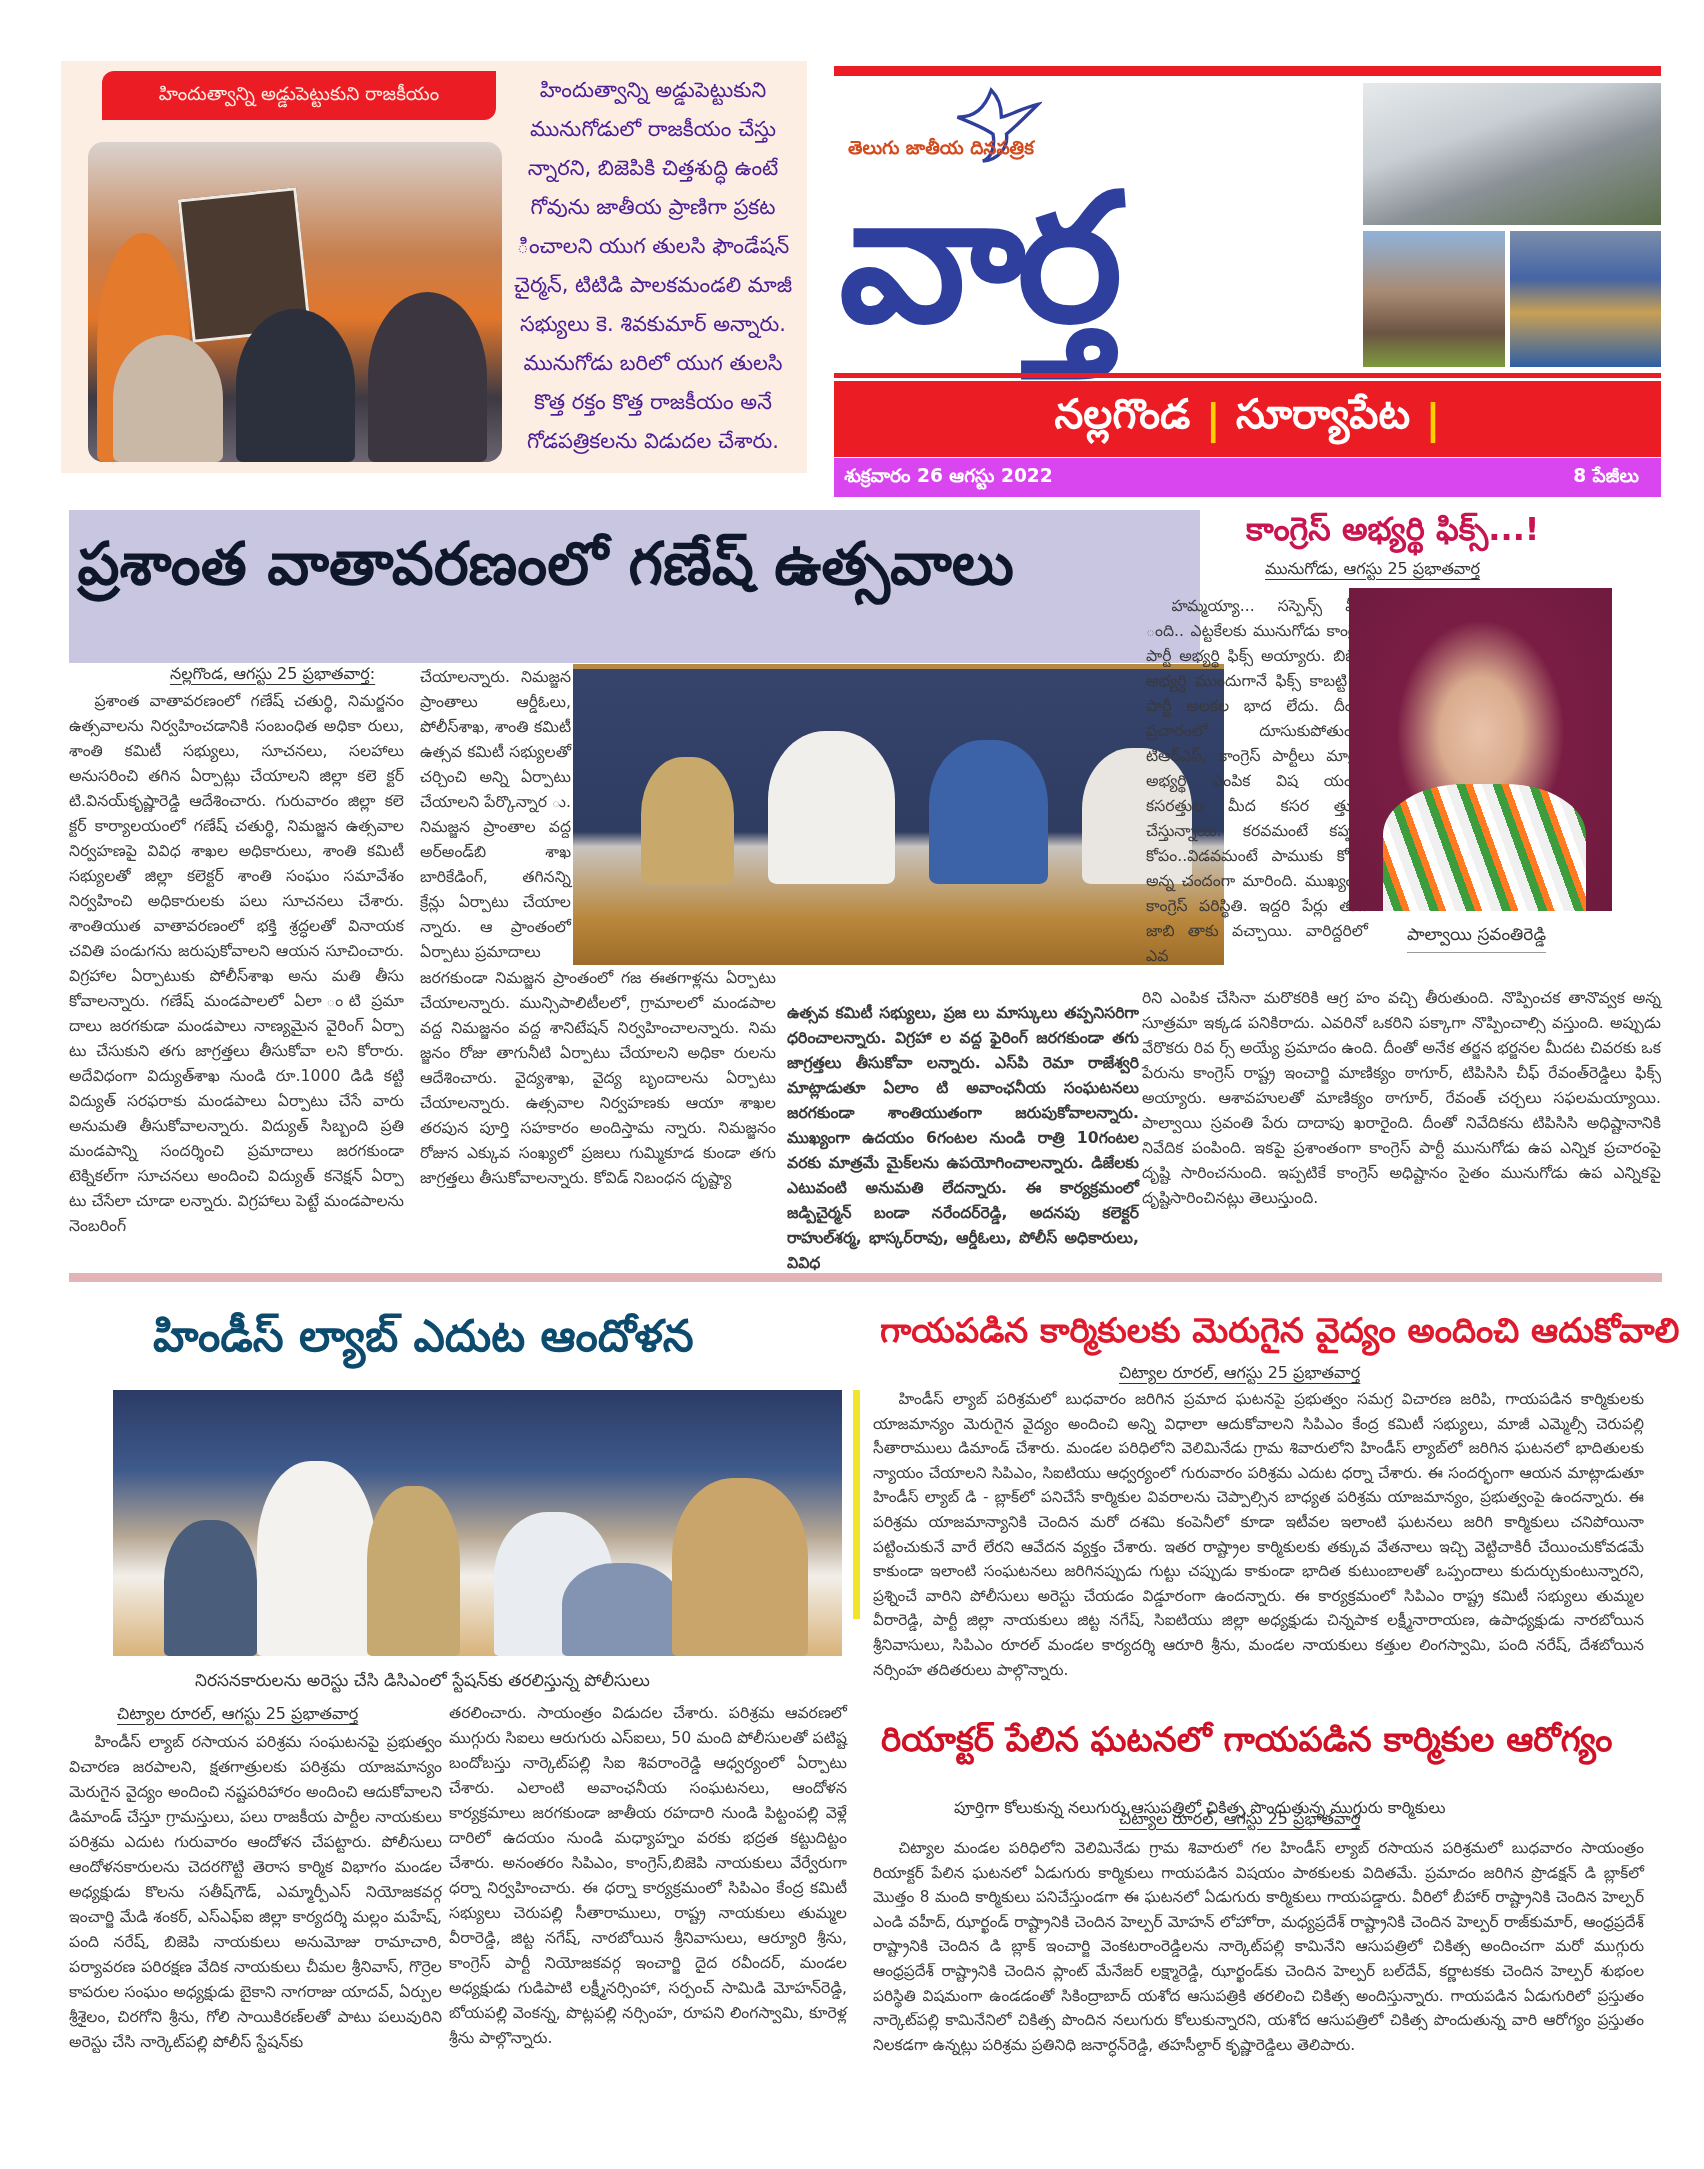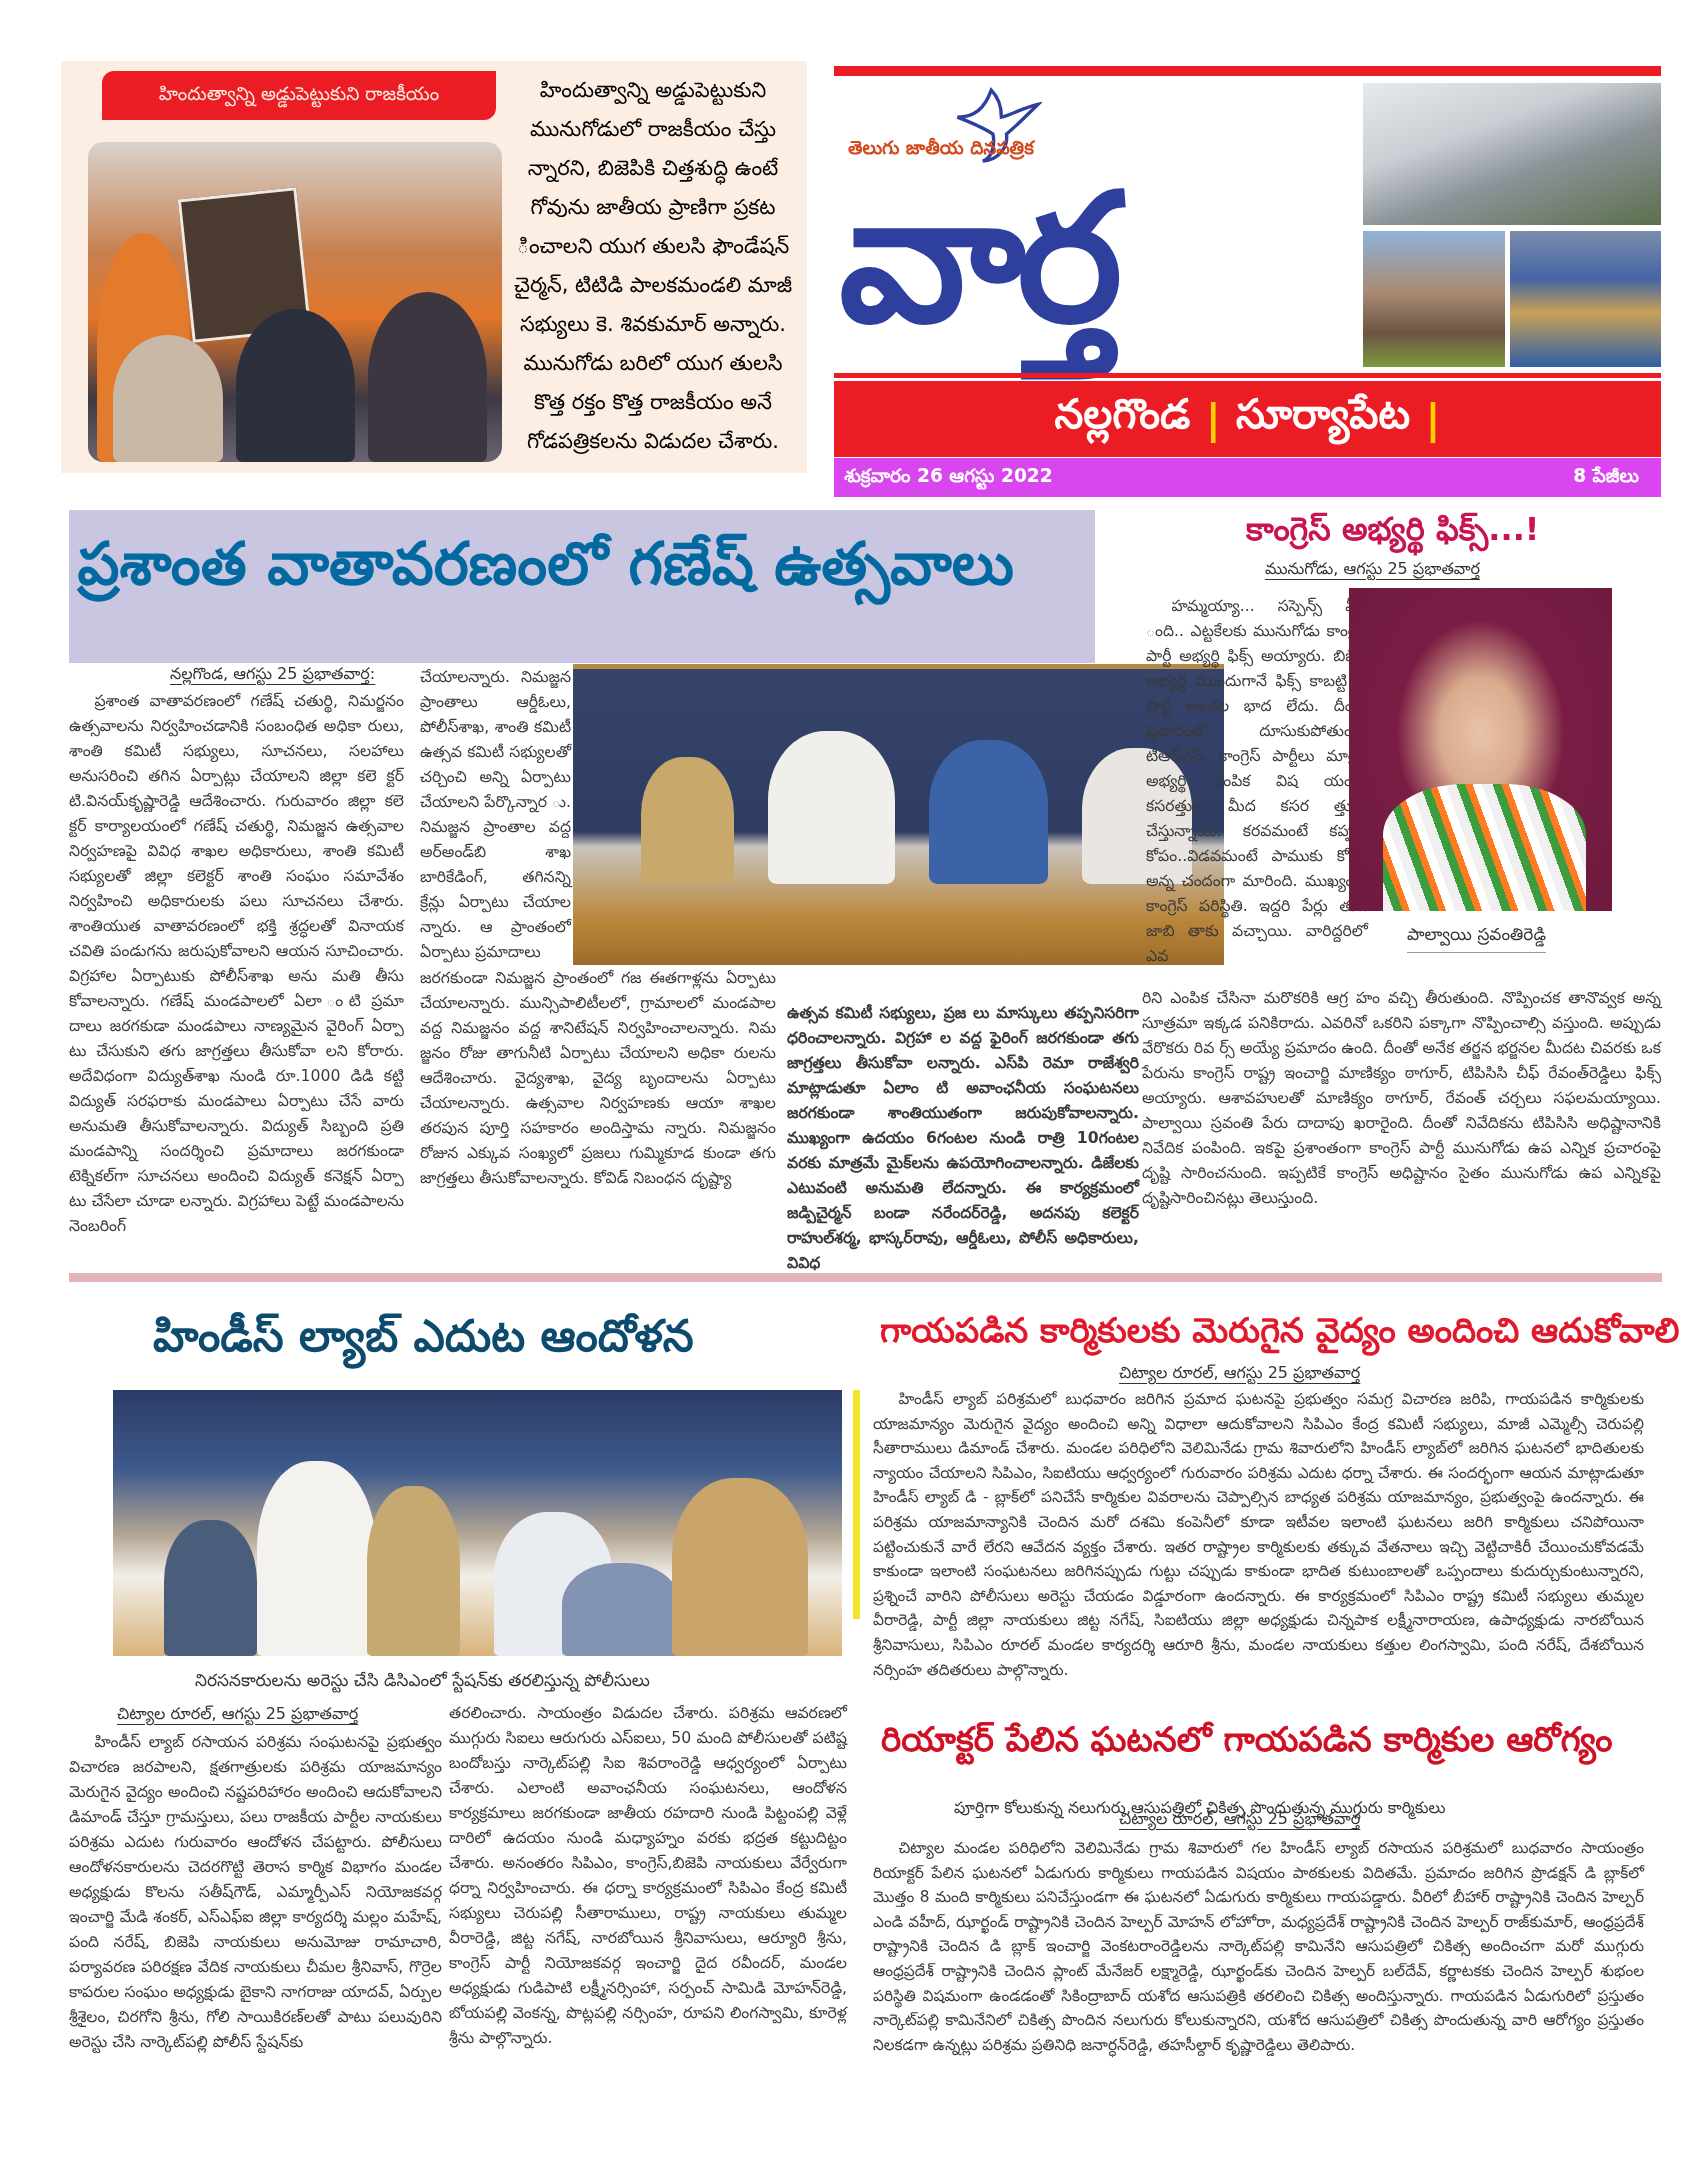--- a/index.html
+++ b/index.html
@@ -6,37 +6,37 @@
   html, body { width: 1704px; height: 2170px; background: #ffffff; }
   body { position: relative; font-family: "DejaVu Sans", sans-serif; color: #2a2a2a; overflow: hidden; }
   .abs { position: absolute; }
 
   
   #hindutva-box { left: 61px; top: 61px; width: 746px; height: 412px; background: #fdeee4; }
   #hindutva-banner { left: 102px; top: 71px; width: 394px; height: 49px; background: #ec1c24; border-radius: 12px 0 12px 0; color: #fdeee4; font-size: 18.6px; display:flex; align-items:center; justify-content:center; }
   #hindutva-photo { left: 88px; top: 142px; width: 414px; height: 320px; background: linear-gradient(180deg,#d9d3cf 0%,#c77f4e 35%,#e2762a 55%,#3d3a44 80%,#6a6570 100%); border-radius: 15.3px; overflow:hidden; }
   #hindutva-photo .poster { position:absolute; left:97px; top:51px; width:119px; height:144px; background:#4a3a30; border:3.4px solid #efe9e2; transform: rotate(-6deg); }
   #hindutva-photo .person { position:absolute; bottom:0; border-radius: 50% 50% 6.8px 6.8px; }
-  #hindutva-text { left: 509px; top: 71px; width: 288px; color: #000000; font-size: 21px; line-height: 39px; text-align: center; }
+  #hindutva-text { left: 509px; top: 71px; width: 288px; color: #4c1d95; font-size: 21px; line-height: 39px; text-align: center; }
 
   
   #mast-redline-top { left: 834px; top: 66px; width: 827px; height: 10.2px; background: #ec1c24; }
   #mast-tagline { left: 848px; top: 137px; color: #d24b1e; font-size: 18.6px; font-weight: bold; }
   #mast-logo { left: 839px; top: 157px; color: #2e3f9e; font-size: 178px; font-weight: bold; line-height: 203px; letter-spacing: -8.5px; }
   #mast-dove { left: 949px; top: 83px; width: 93px; height: 81px; }
   #mast-photo-dam { left: 1363px; top: 83px; width: 298px; height: 142px; background: linear-gradient(160deg,#e7eaec 0%,#c8ced3 35%,#8b9297 60%,#5c6f4d 100%); }
   #mast-photo-temple { left: 1363px; top: 231px; width: 142px; height: 136px; background: linear-gradient(180deg,#8fb3d9 0%,#a88a73 45%,#6c5443 75%,#7d9a3e 100%); }
   #mast-photo-city { left: 1510px; top: 231px; width: 151px; height: 136px; background: linear-gradient(180deg,#7b8dab 0%,#4464a4 35%,#c8a055 60%,#2f5fa5 100%); }
   #mast-redline-mid { left: 834px; top: 373px; width: 827px; height: 5.1px; background: #ec1c24; }
   #mast-districts { left: 834px; top: 381px; width: 827px; height: 76px; background: #ec1c24; color: #ffffff; font-size: 41px; font-weight: bold; display:flex; align-items:center; justify-content:center; gap: 15.3px; }
   #mast-districts .sep { color: #ffd000; font-weight: bold; }
   #mast-dateline { left: 834px; top: 458px; width: 827px; height: 39px; background: #d946ef; color: #ffffff; font-size: 18.6px; font-weight: bold; display:flex; align-items:center; justify-content:space-between; padding: 0 22px 0 10.2px; }
 
   
-  #ganesh-headline { left: 69px; top: 510px; width: 1026px; height: 153px; background: #c9c6e1; color: #0369a1; font-size: 59px; font-weight: bold; padding: 18.6px 0 0 8.5px; white-space: nowrap; }
+  #ganesh-headline { left: 69px; top: 510px; width: 1131px; height: 153px; background: #c9c6e1; color: #0f172a; font-size: 59px; font-weight: bold; padding: 18.6px 0 0 8.5px; white-space: nowrap; }
   .dateline { font-size: 16px; color: #333; text-decoration: underline; text-underline-offset: 5.1px; }
   .body-text { font-size: 15.7px; line-height: 25px; color: #3a3a3a; text-align: justify; }
   #ganesh-dateline { left: 134px; top: 664px; margin-left: 36px; }
   #ganesh-col1 { left: 69px; top: 688px; width: 335px; }
   #ganesh-col2 { left: 420px; top: 664px; width: 151px; }
   #ganesh-photo { left: 573px; top: 664px; width: 651px; height: 301px; background: linear-gradient(180deg,#36436b 0%,#2f3c62 55%,#c8c4bf 60%,#b9863a 85%,#9c6c2a 100%); border-top: 5.1px solid #b48a45; }
   #ganesh-photo .fig { position:absolute; bottom:81px; border-radius: 45% 45% 8.5px 8.5px; }
   #ganesh-col2b { left: 420px; top: 965px; width: 360px; }
   #ganesh-col3b { left: 787px; top: 1000px; width: 356px; font-weight: bold; }
 

